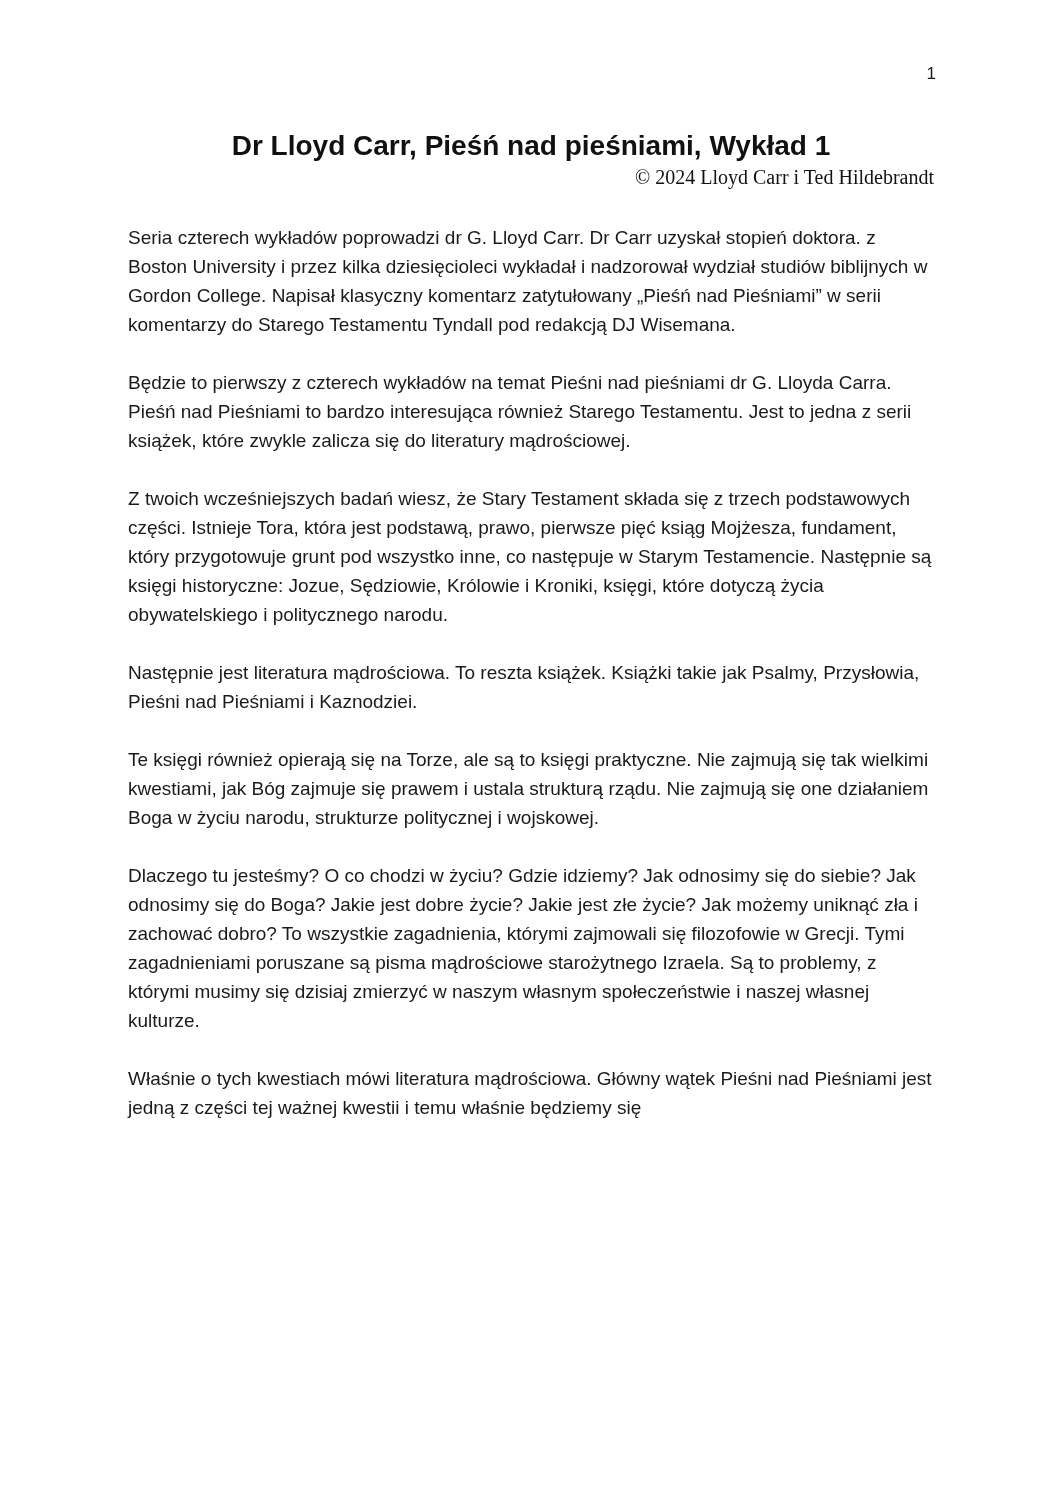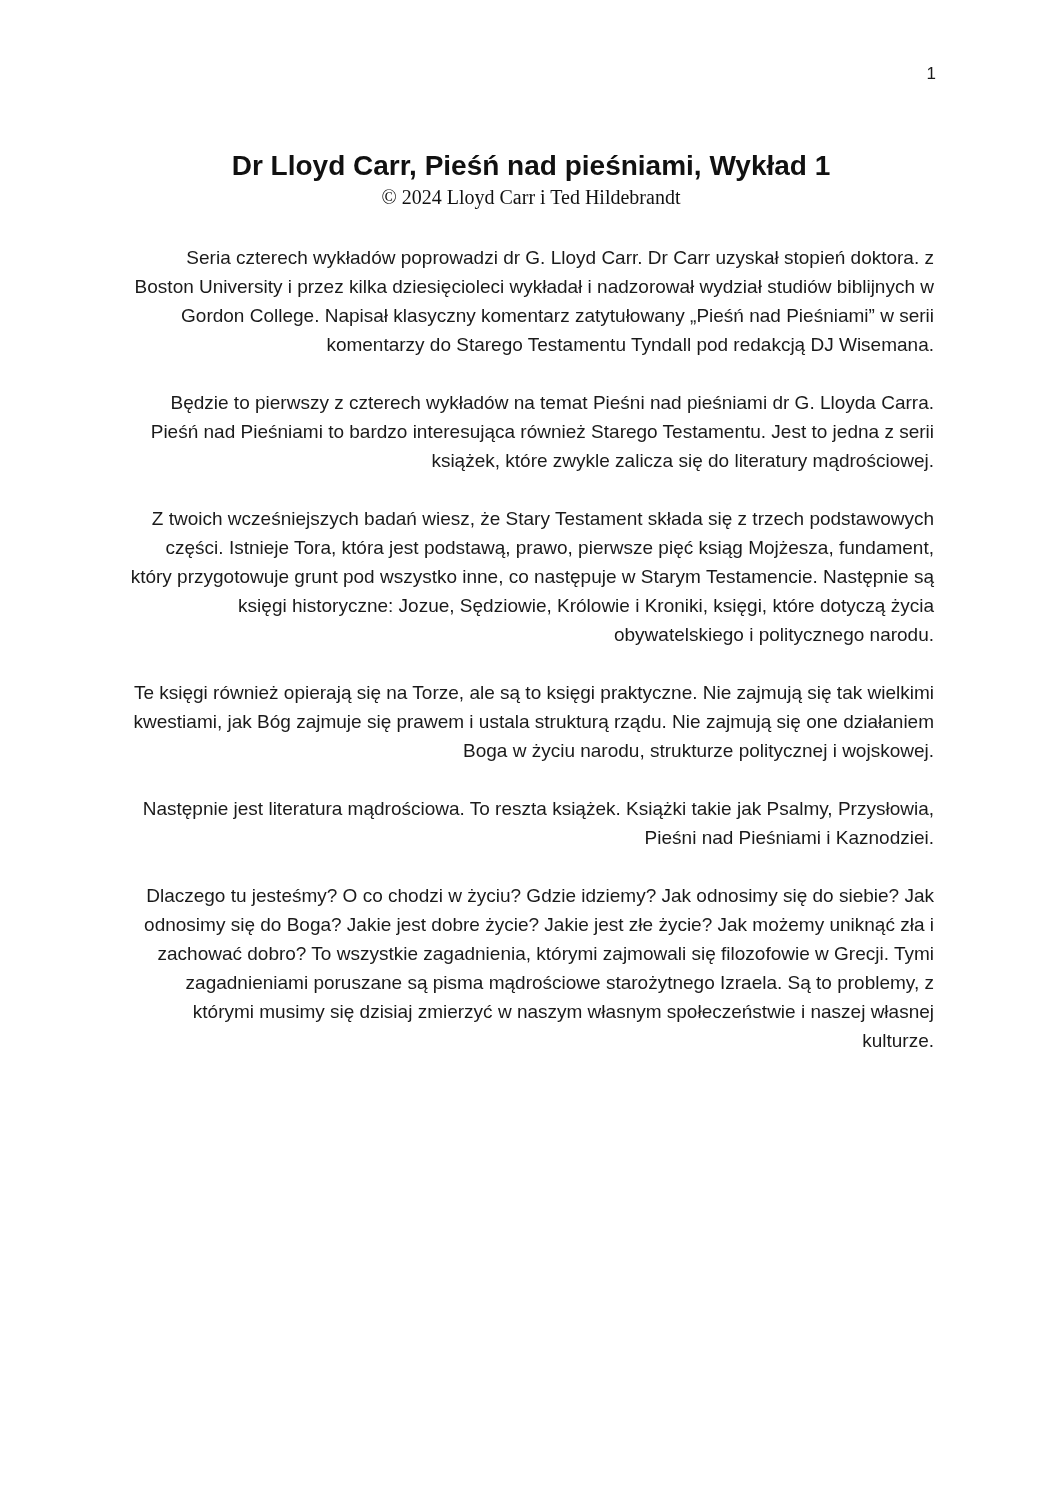--- a/index.html
+++ b/index.html
@@ -21,60 +21,60 @@
     top: 64px;
     right: 122px;
     font-size: 17px;
     color: #1a1a1a;
   }
   .content {
     position: absolute;
     top: 130px;
     left: 128px;
     width: 806px;
-    margin-top: 20px;
   }
   .doc-title {
     text-align: center;
     font-weight: bold;
     font-size: 28px;
     margin: 0 0 4px 0;
     color: #111111;
   }
   .doc-copyright {
-    text-align: center;
+    text-align: right;
     font-family: "Liberation Serif", "DejaVu Serif", serif;
     font-size: 20px;
     margin: 0 0 34px 0;
     color: #111111;
   }
   .body-text p {
     font-size: 19px;
     line-height: 29px;
     margin: 0 0 29px 0;
-    text-align: right;
+    text-align: left;
     color: #1a1a1a;
   }
 </style>
 </head>
 <body>
 
 <div class="page">
 
   <div class="page-number">1</div>
 
   <div class="content">
 
     <h1 class="doc-title">Dr Lloyd Carr, Pieśń nad pieśniami, Wykład 1</h1>
 
     <div class="doc-copyright">© 2024 Lloyd Carr i Ted Hildebrandt</div>
 
     <div class="body-text">
       <p>Seria czterech wykładów poprowadzi dr G. Lloyd Carr. Dr Carr uzyskał stopień doktora. z Boston University i przez kilka dziesięcioleci wykładał i nadzorował wydział studiów biblijnych w Gordon College. Napisał klasyczny komentarz zatytułowany „Pieśń nad Pieśniami” w serii komentarzy do Starego Testamentu Tyndall pod redakcją DJ Wisemana.</p>
       <p>Będzie to pierwszy z czterech wykładów na temat Pieśni nad pieśniami dr G. Lloyda Carra. Pieśń nad Pieśniami to bardzo interesująca również Starego Testamentu. Jest to jedna z serii książek, które zwykle zalicza się do literatury mądrościowej.</p>
       <p>Z twoich wcześniejszych badań wiesz, że Stary Testament składa się z trzech podstawowych części. Istnieje Tora, która jest podstawą, prawo, pierwsze pięć ksiąg Mojżesza, fundament, który przygotowuje grunt pod wszystko inne, co następuje w Starym Testamencie. Następnie są księgi historyczne: Jozue, Sędziowie, Królowie i Kroniki, księgi, które dotyczą życia obywatelskiego i politycznego narodu.</p>
+      <p>Następnie jest literatura mądrościowa. To reszta książek. Książki takie jak Psalmy, Przysłowia, Pieśni nad Pieśniami i Kaznodziei.</p>
       <p>Te księgi również opierają się na Torze, ale są to księgi praktyczne. Nie zajmują się tak wielkimi kwestiami, jak Bóg zajmuje się prawem i ustala strukturą rządu. Nie zajmują się one działaniem Boga w życiu narodu, strukturze politycznej i wojskowej.</p>
-      <p>Następnie jest literatura mądrościowa. To reszta książek. Książki takie jak Psalmy, Przysłowia, Pieśni nad Pieśniami i Kaznodziei.</p>
       <p>Dlaczego tu jesteśmy? O co chodzi w życiu? Gdzie idziemy? Jak odnosimy się do siebie? Jak odnosimy się do Boga? Jakie jest dobre życie? Jakie jest złe życie? Jak możemy uniknąć zła i zachować dobro? To wszystkie zagadnienia, którymi zajmowali się filozofowie w Grecji. Tymi zagadnieniami poruszane są pisma mądrościowe starożytnego Izraela. Są to problemy, z którymi musimy się dzisiaj zmierzyć w naszym własnym społeczeństwie i naszej własnej kulturze.</p>
+      <p>Właśnie o tych kwestiach mówi literatura mądrościowa. Główny wątek Pieśni nad Pieśniami jest jedną z części tej ważnej kwestii i temu właśnie będziemy się</p>
     </div>
 
   </div>
 </div>
 
 </body></html>

